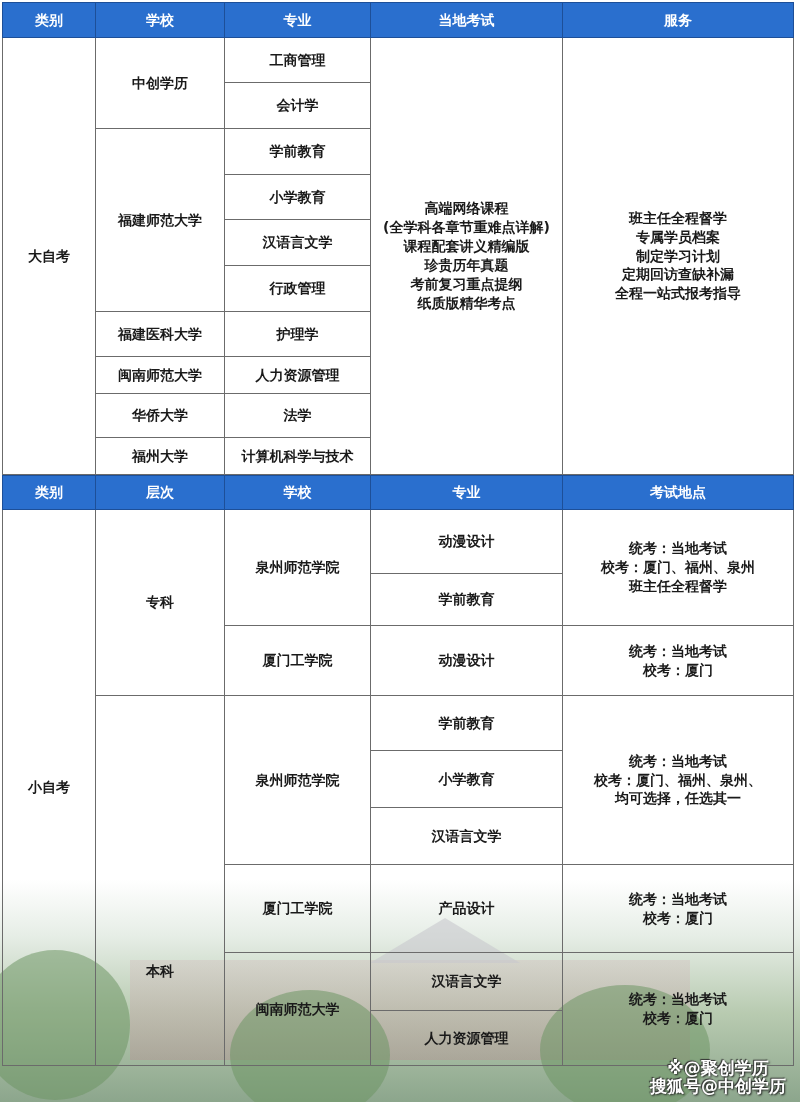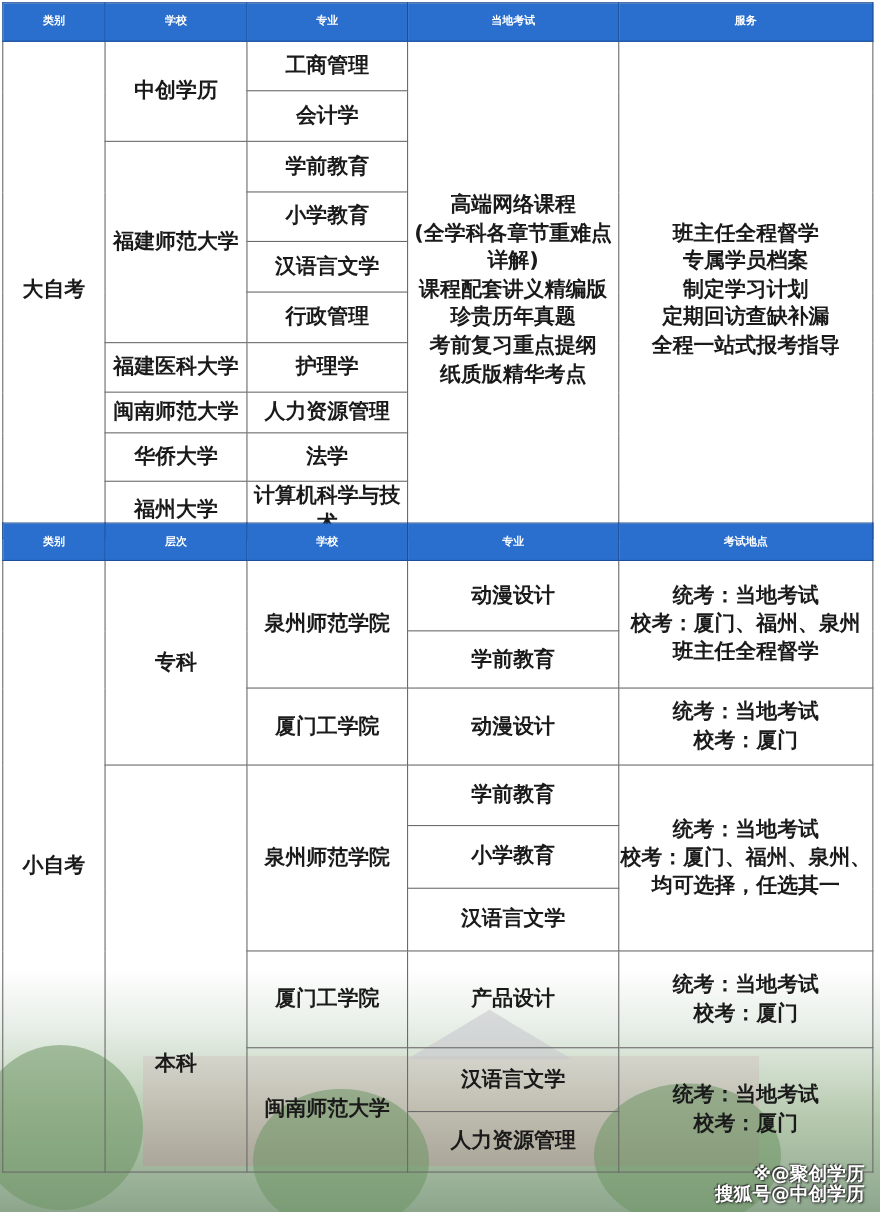--- a/index.html
+++ b/index.html
@@ -7,26 +7,26 @@
          font-family:"DejaVu Sans","Liberation Sans",sans-serif; color:#1a1a1a; }
   .bg { position:absolute; left:0; top:880px; width:800px; height:222px;
         background: linear-gradient(to bottom, rgba(255,255,255,1) 0%, rgba(214,226,214,0.6) 25%, rgba(160,185,150,0.75) 60%, rgba(120,150,120,0.85) 100%); }
   .bldg { position:absolute; left:130px; top:960px; width:560px; height:100px;
           background: linear-gradient(to bottom, rgba(210,200,195,0.55), rgba(180,150,150,0.5)); }
   .roof { position:absolute; left:370px; top:918px; width:0; height:0;
           border-left:75px solid transparent; border-right:75px solid transparent; border-bottom:45px solid rgba(200,200,205,0.6); }
   .tree { position:absolute; border-radius:50%; background: rgba(110,150,100,0.55); }
   table { position:absolute; left:2px; border-collapse:collapse; table-layout:fixed; }
   td, th { border:1.5px solid #6b6b6b; text-align:center; vertical-align:middle;
-           font-size:19px; font-weight:bold; padding:0; line-height:1.35; }
-  th { background:#2a6fce; color:#ffffff; font-size:10px; border-color:#1d4f98; }
+           font-size:14px; font-weight:bold; padding:0; line-height:1.35; }
+  th { background:#2a6fce; color:#ffffff; font-size:14px; border-color:#1d4f98; }
   .t1 { top:2px; }
   .t2 { top:475px; }
   .multi span { display:block; }
-  .wm { position:absolute; right:14px; top:1060px; text-align:right; color:#fff;
+  .wm { position:absolute; right:14px; top:1060px; text-align:center; color:#fff;
         font-weight:bold; font-size:17px; line-height:1.05; text-shadow:1px 1px 2px #222, -1px -1px 1px #333; }
 </style>
 </head>
 <body>
 
 <div class="bg"></div>
 <div class="bldg"></div>
 <div class="roof"></div>
 <div class="tree" style="left:-20px;top:950px;width:150px;height:150px;"></div>
 <div class="tree" style="left:230px;top:990px;width:160px;height:130px;"></div>

